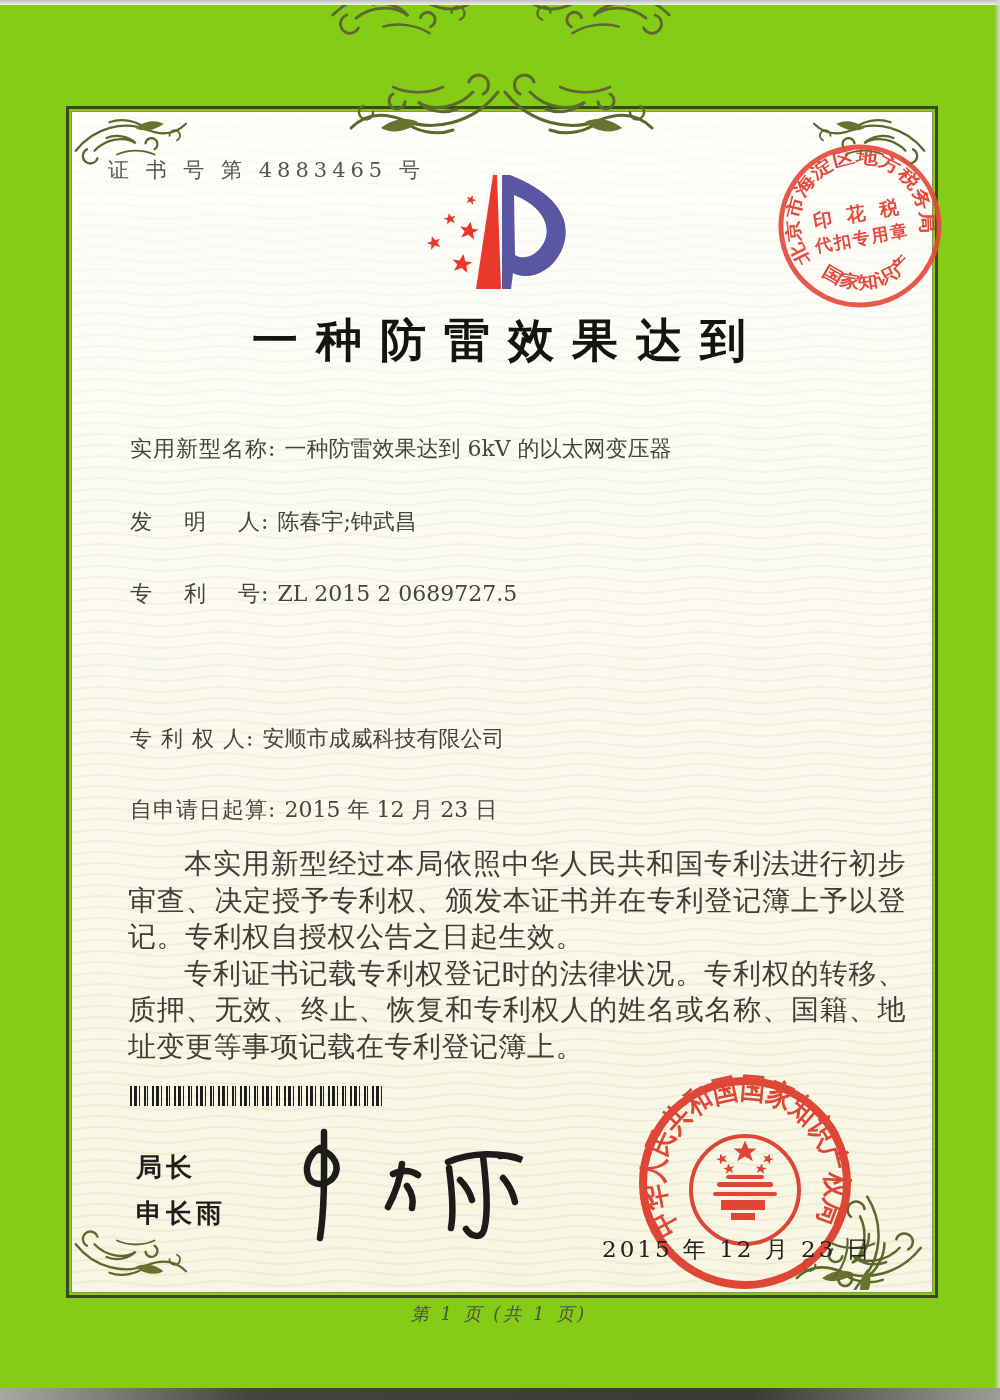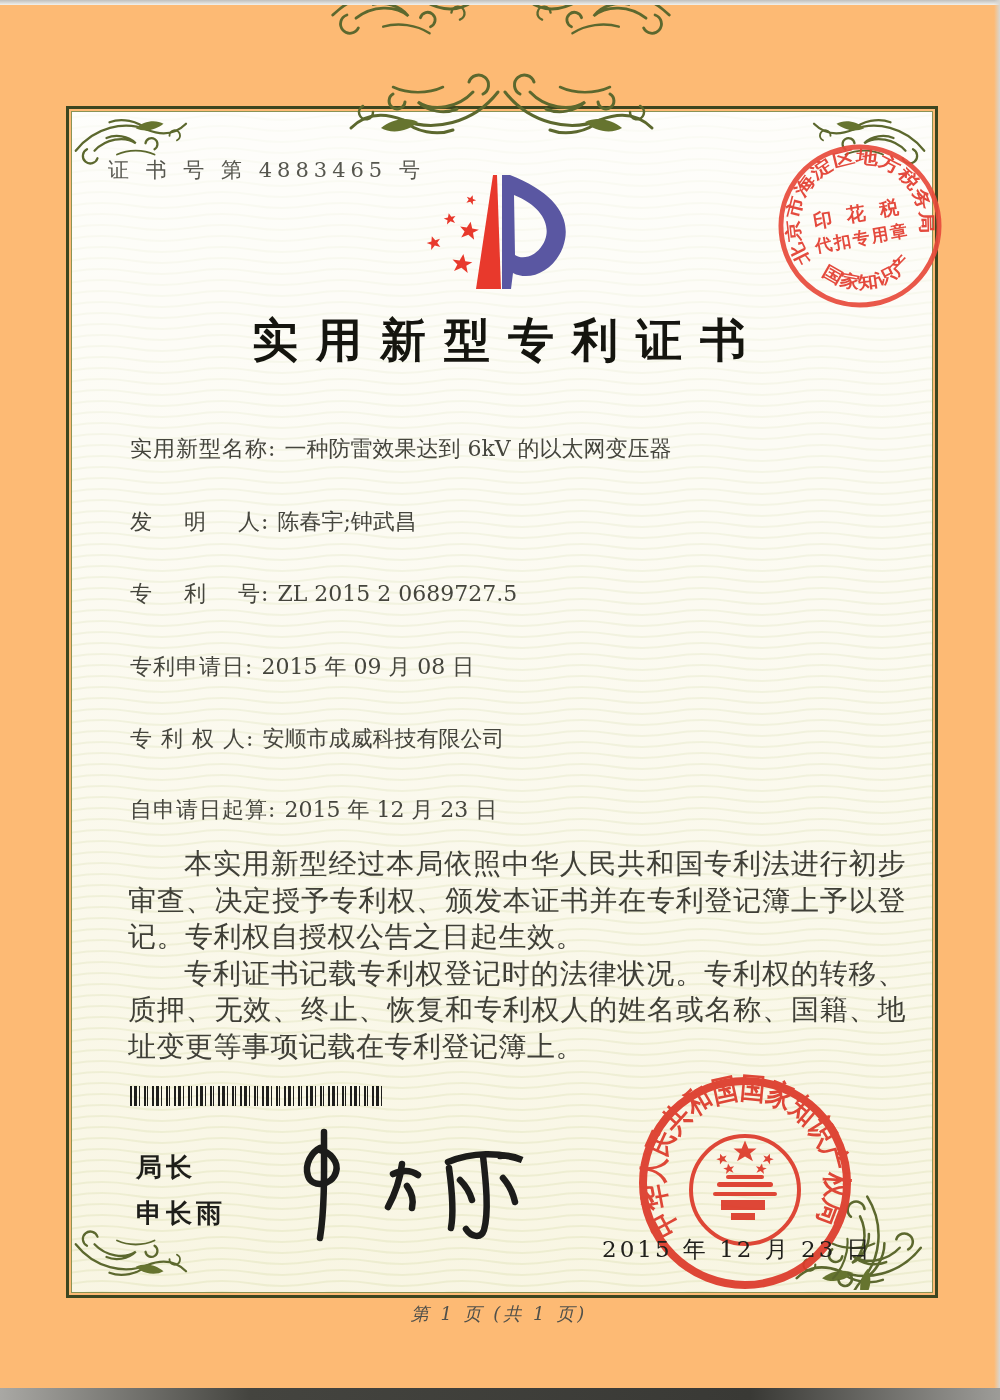--- a/index.html
+++ b/index.html
@@ -1,17 +1,17 @@
 <!DOCTYPE html>
 <html><head>
 <meta charset="utf-8">
 <style>
   html,body{margin:0;padding:0;}
   body{width:1000px;height:1400px;background:#e9e9e7;font-family:"DejaVu Serif","Liberation Serif",serif;}
-  .page{position:relative;width:1000px;height:1400px;background:#fdba74;overflow:hidden;}
+  .page{position:relative;width:1000px;height:1400px;background:#84cc16;overflow:hidden;}
   .scan-edge-top{position:absolute;left:0;top:0;width:100%;height:5px;background:linear-gradient(180deg,#bfbfbd,#f2f1ec);}
   .scan-edge-right{position:absolute;right:0;top:0;width:6px;height:100%;background:linear-gradient(270deg,#d8d7d2,rgba(255,255,255,0));}
   .scan-edge-bottom{position:absolute;left:0;bottom:0;width:100%;height:12px;background:linear-gradient(90deg,#a9a8a4,#44443f 25%,#393935 75%,#9d9c98);}
   .frame{position:absolute;left:66px;top:106px;width:866px;height:1186px;border:3px solid #3c4620;}
   .frame-inner{position:absolute;left:2px;top:2px;right:2px;bottom:2px;border:1px solid #8a9355;background:#faf8ea;}
   .waves{position:absolute;left:0;top:0;width:100%;height:100%;opacity:.6;}
   .tint{position:absolute;left:0;top:0;width:100%;height:100%;background:linear-gradient(180deg,rgba(255,255,255,.8) 0%,rgba(255,255,255,.35) 40%,rgba(243,238,205,.25) 100%);}
   .cert-no{position:absolute;left:108px;top:156px;font-size:21px;color:#56564e;letter-spacing:5px;}
   .logo{position:absolute;left:418px;top:163px;}
   .tax-stamp{position:absolute;left:762px;top:128px;transform:rotate(-10deg);opacity:.92;}
@@ -111,26 +111,25 @@
     <text font-size="17" fill="#e23b2e" font-weight="bold" font-family="'DejaVu Serif',serif">
       <textPath href="#taxTop" textLength="240" lengthAdjust="spacingAndGlyphs">北京市海淀区地方税务局</textPath>
     </text>
     <text x="98" y="92" text-anchor="middle" font-size="19" fill="#e23b2e" font-weight="bold" letter-spacing="4">印 花 税</text>
     <text x="98" y="116" text-anchor="middle" font-size="17" fill="#e23b2e" font-weight="bold" letter-spacing="2">代扣专用章</text>
     <text font-size="17" fill="#e23b2e" font-weight="bold" font-family="'DejaVu Serif',serif">
       <textPath href="#taxBot" textLength="140" lengthAdjust="spacingAndGlyphs">国家知识产权局</textPath>
     </text>
   </svg>
 
-  <div class="title">实用新型专利证书</div>
+  <div class="title">一种防雷效果达到</div>
 
   <div class="field-row" style="top:434px"><span class="lab">实用新型名称: </span><span>一种防雷效果达到 6kV 的以太网变压器</span></div>
   <div class="field-row" style="top:507px"><span class="lab">发　 明　 人: </span><span>陈春宇;钟武昌</span></div>
   <div class="field-row" style="top:579px"><span class="lab">专　 利　 号: </span><span>ZL 2015 2 0689727.5</span></div>
-  <div class="field-row" style="top:652px"><span class="lab">专利申请日: </span><span>2015 年 09 月 08 日</span></div>
   <div class="field-row" style="top:724px"><span class="lab">专 利 权 人: </span><span>安顺市成威科技有限公司</span></div>
   <div class="field-row" style="top:795px"><span class="lab">自申请日起算: </span><span>2015 年 12 月 23 日</span></div>
 
   <div class="paras">
     <p>本实用新型经过本局依照中华人民共和国专利法进行初步审查、决定授予专利权、颁发本证书并在专利登记簿上予以登记。专利权自授权公告之日起生效。</p>
     <p>专利证书记载专利权登记时的法律状况。专利权的转移、质押、无效、终止、恢复和专利权人的姓名或名称、国籍、地址变更等事项记载在专利登记簿上。</p>
   </div>
 
   <div class="barcode"></div>
 

